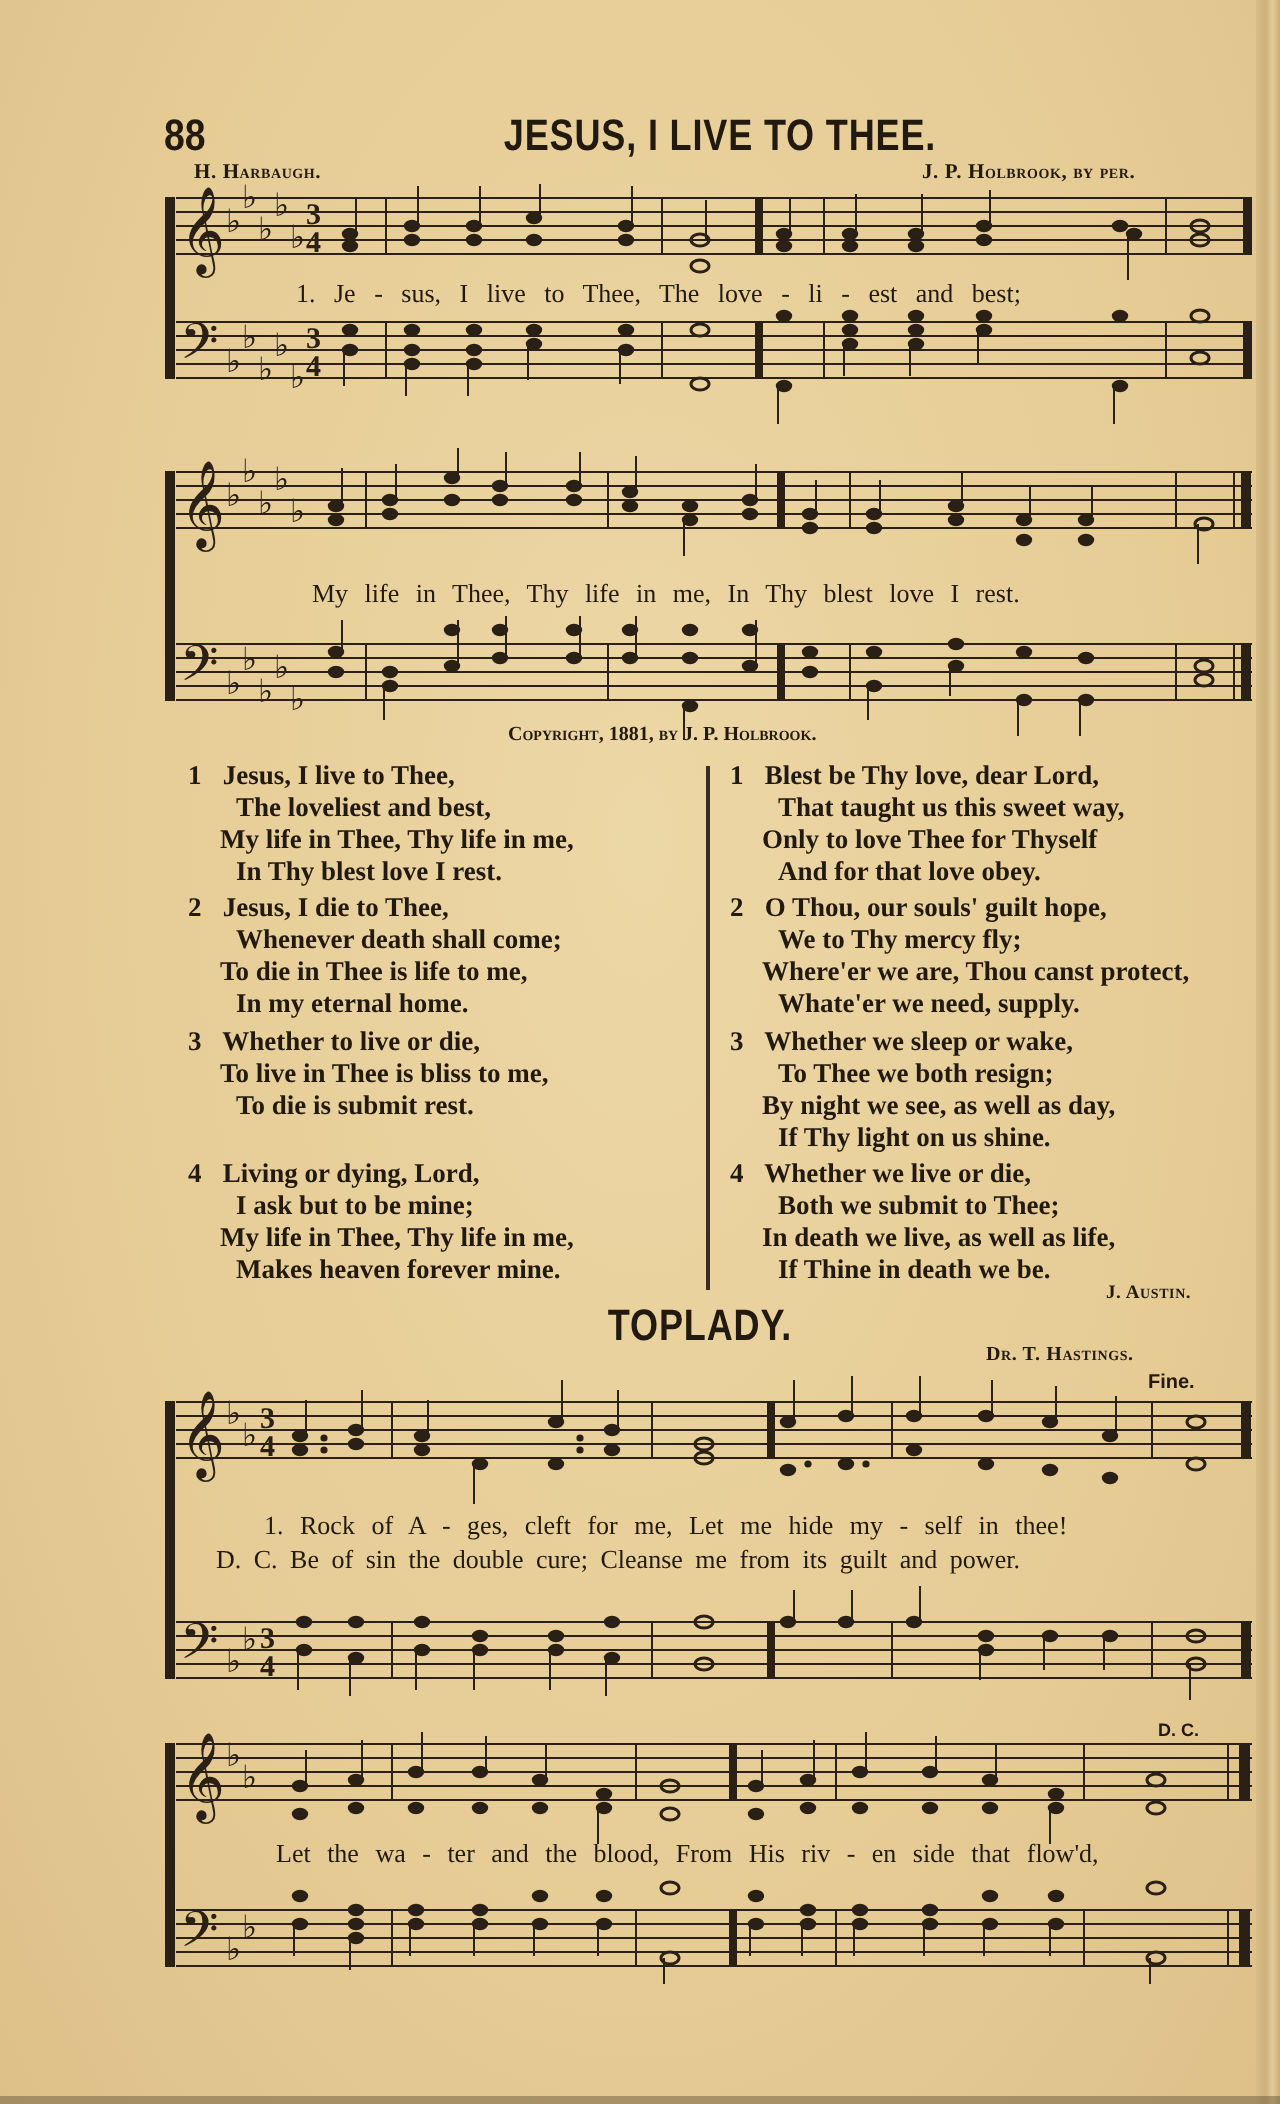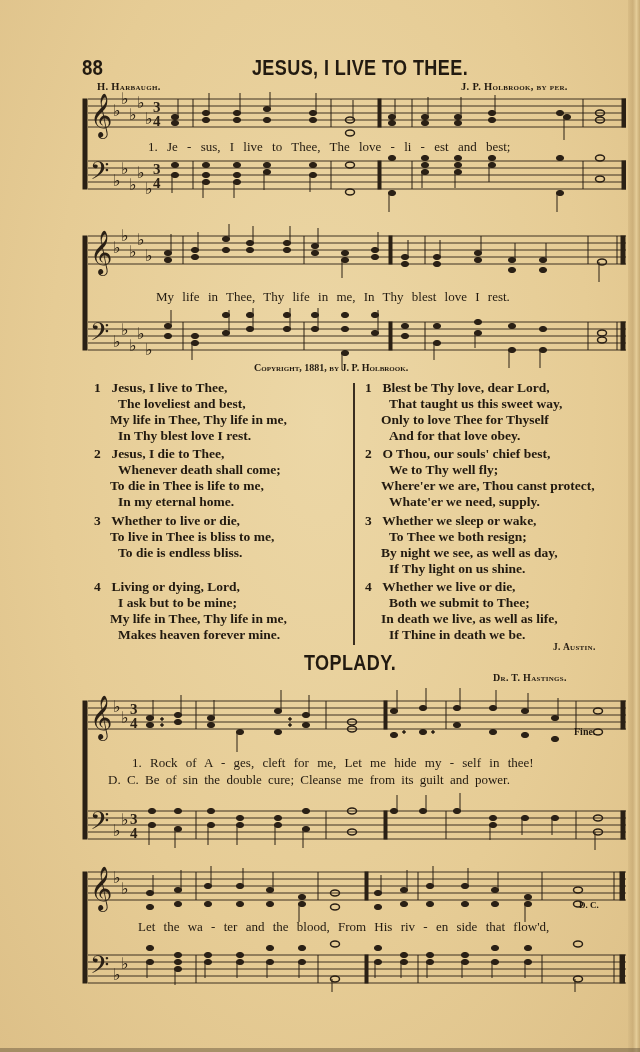--- a/index.html
+++ b/index.html
@@ -18,21 +18,21 @@
   .title1 { left:150px; width:420px; top:55px; }
   .title2 { left:200px; width:300px; top:650px; }
   .credit { font-size:10.5px; font-weight:bold; font-variant:small-caps; letter-spacing:0.3px; }
   .lyric { font-size:13px; font-weight:normal; }
   .copyright { font-size:10px; font-weight:bold; font-variant:small-caps; }
   .verse { font-size:13.5px; line-height:16px; font-weight:bold; }
   .verse .ind { padding-left:24px; }
   .verse .num { display:inline-block; width:14px; }
   .divider { position:absolute; left:353px; top:383px; width:1.5px; height:262px; background:#3a2e20; }
   svg.music { position:absolute; left:0; top:0; }
-  .mark { font-family:Liberation Serif, serif; font-size:10px; font-weight:bold;margin-top:40px; }
+  .mark { font-family:Liberation Sans, sans-serif; font-size:10px; font-weight:bold; }
 </style>
 </head>
 <body>
 
 <div class="edge-right"></div>
 <div class="edge-bottom"></div>
 
 <div class="abs page-number">88</div>
 <div class="abs title title1">JESUS, I LIVE TO THEE.</div>
 <div class="abs credit" style="left:97px; top:81px;">H. Harbaugh.</div>
@@ -601,40 +601,40 @@
 </div>
 <div class="abs verse" style="left:94px; top:446px;">
   <div><span class="num">2</span> <span>Jesus, I die to Thee,</span></div>
   <div class="ind">Whenever death shall come;</div>
   <div style="padding-left:16px">To die in Thee is life to me,</div>
   <div class="ind">In my eternal home.</div>
 </div>
 <div class="abs verse" style="left:94px; top:513px;">
   <div><span class="num">3</span> <span>Whether to live or die,</span></div>
   <div style="padding-left:16px">To live in Thee is bliss to me,</div>
-  <div class="ind">To die is endless bliss.</div>
+  <div class="ind">To die is submit rest.</div>
 </div>
 <div class="abs verse" style="left:94px; top:579px;">
   <div><span class="num">4</span> <span>Living or dying, Lord,</span></div>
   <div class="ind">I ask but to be mine;</div>
   <div style="padding-left:16px">My life in Thee, Thy life in me,</div>
   <div class="ind">Makes heaven forever mine.</div>
 </div>
 
 <div class="divider"></div>
 
 <div class="abs verse" style="left:365px; top:380px;">
   <div><span class="num">1</span> <span>Blest be Thy love, dear Lord,</span></div>
   <div class="ind">That taught us this sweet way,</div>
   <div style="padding-left:16px">Only to love Thee for Thyself</div>
   <div class="ind">And for that love obey.</div>
 </div>
 <div class="abs verse" style="left:365px; top:446px;">
-  <div><span class="num">2</span> <span>O Thou, our souls' chief best,</span></div>
-  <div class="ind">We to Thy well fly;</div>
+  <div><span class="num">2</span> <span>O Thou, our souls' guilt hope,</span></div>
+  <div class="ind">We to Thy mercy fly;</div>
   <div style="padding-left:16px">Where'er we are, Thou canst protect,</div>
   <div class="ind">Whate'er we need, supply.</div>
 </div>
 <div class="abs verse" style="left:365px; top:513px;">
   <div><span class="num">3</span> <span>Whether we sleep or wake,</span></div>
   <div class="ind">To Thee we both resign;</div>
   <div style="padding-left:16px">By night we see, as well as day,</div>
   <div class="ind">If Thy light on us shine.</div>
 </div>
 <div class="abs verse" style="left:365px; top:579px;">

